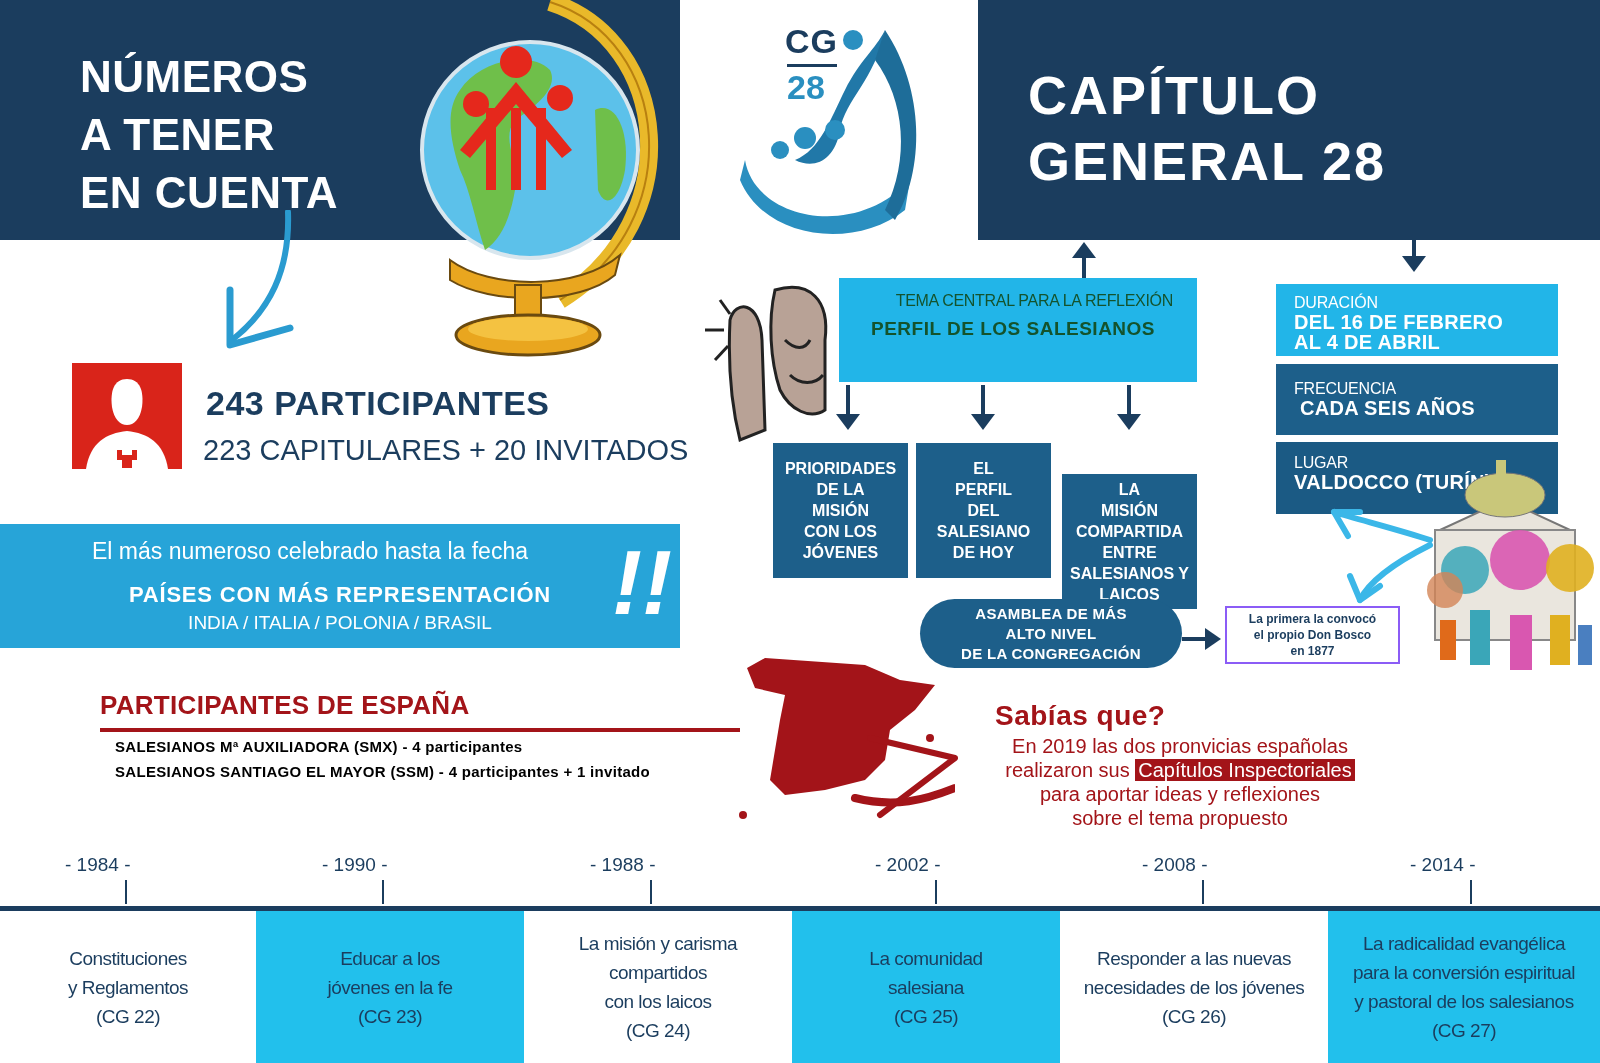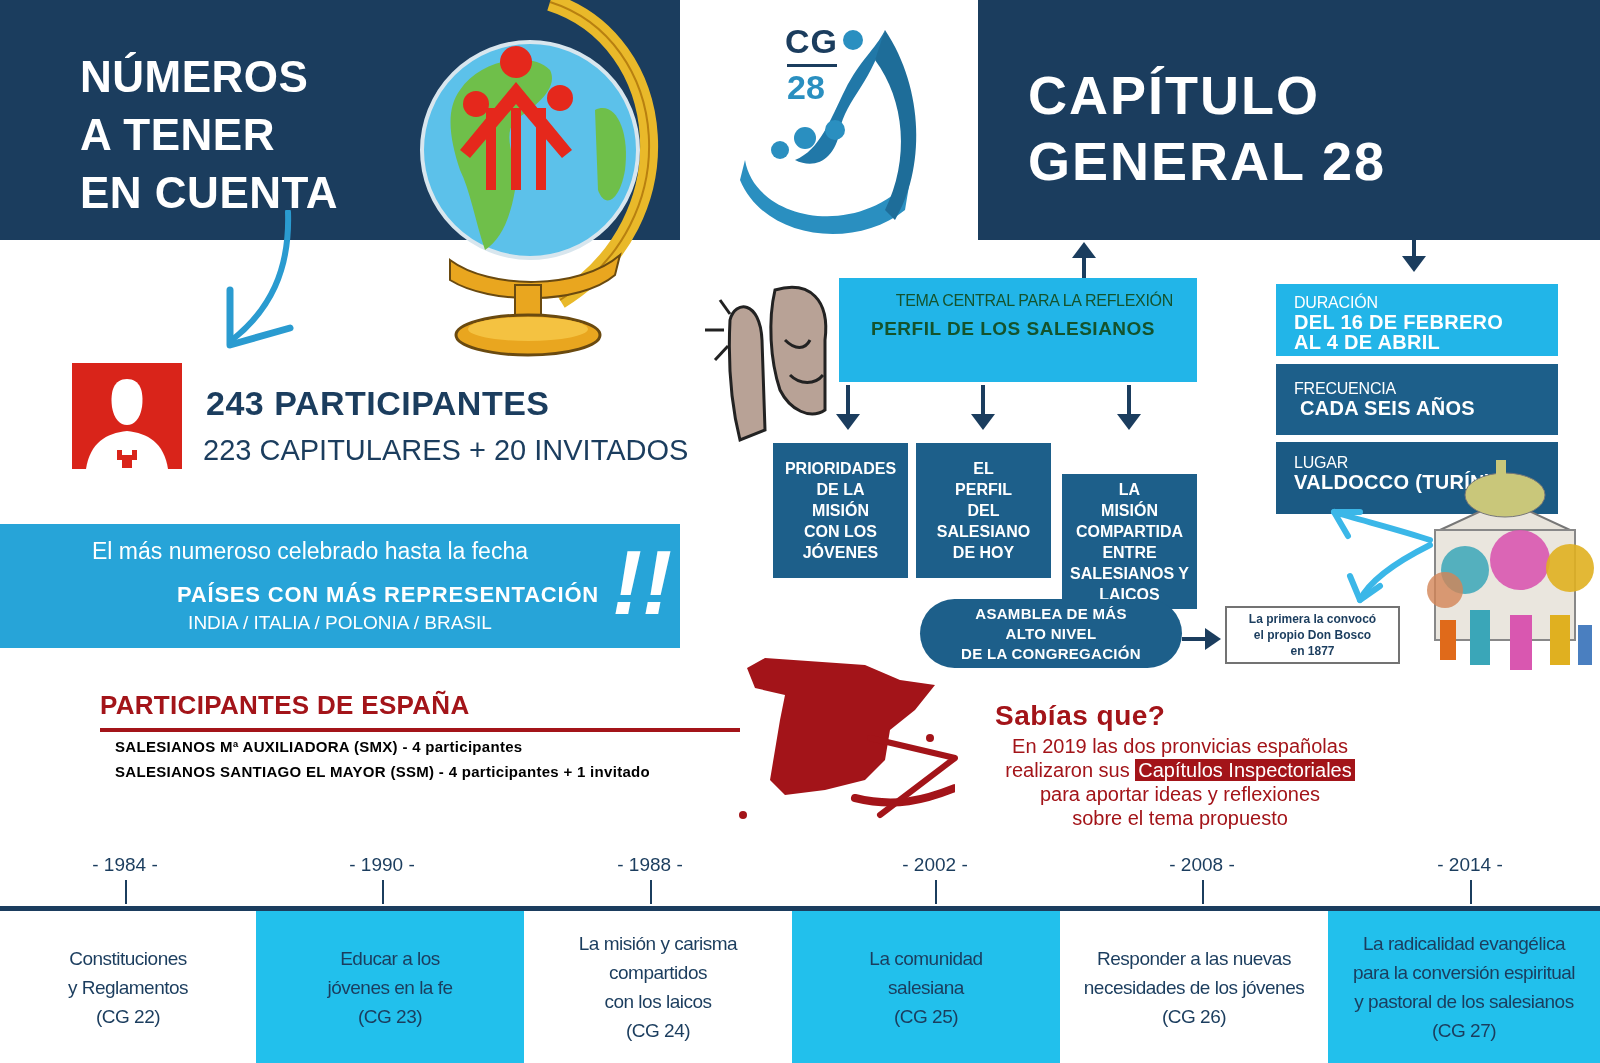--- a/index.html
+++ b/index.html
@@ -38,48 +38,48 @@
 
   .sub-box { background: #1d5f8a; color: #fff; font-weight: bold; font-size: 16px; line-height: 21px; text-align: center; display: flex; align-items: center; justify-content: center; }
 
   
   .info { color: #fff; padding: 10px 18px; }
   .info-label { font-size: 16px; letter-spacing: -0.2px; }
   .info-value { font-size: 20px; font-weight: bold; line-height: 20px; letter-spacing: 0.3px; }
 
   
   .pill { left: 920px; top: 599px; width: 262px; height: 69px; border-radius: 35px; background: #1d5f8a; color: #fff; font-weight: bold; font-size: 15px; line-height: 20px; text-align: center; display: flex; align-items: center; justify-content: center; letter-spacing: 0.3px; }
-  .note { left: 1225px; top: 606px; width: 175px; height: 58px; border: 2px solid #737373; background: #fff; color: #1b3d5e; font-size: 12px; font-weight: bold; line-height: 16px; text-align: center; display: flex; align-items: center; justify-content: center; }
+  .note { left: 1225px; top: 606px; width: 175px; height: 58px; border: 2px solid #8b5cf6; background: #fff; color: #1b3d5e; font-size: 12px; font-weight: bold; line-height: 16px; text-align: center; display: flex; align-items: center; justify-content: center; }
 
   
   .part-icon { left: 72px; top: 363px; width: 110px; height: 106px; }
   .part-main { left: 206px; top: 384px; font-size: 34px; font-weight: bold; color: #1b3d5e; letter-spacing: 0.5px; }
   .part-sub { left: 203px; top: 434px; font-size: 29px; color: #1b3d5e; letter-spacing: 0; }
 
   
   .banner { left: 0; top: 524px; width: 680px; height: 124px; background: #27a4d8; color: #fff; text-align: center; }
   .banner-l1 { position: absolute; left: 0; width: 620px; top: 14px; font-size: 23px; }
-  .banner-l2 { position: absolute; left: 0; width: 680px; top: 58px; font-size: 22px; font-weight: bold; letter-spacing: 0.8px; margin-left: 48px; }
+  .banner-l2 { position: absolute; left: 0; width: 680px; top: 58px; font-size: 22px; font-weight: bold; letter-spacing: 0.8px; }
   .banner-l3 { position: absolute; left: 0; width: 680px; top: 88px; font-size: 19px; }
   .exclam { right: 8px; top: 14px; font-size: 90px; font-weight: bold; color: #fff; font-style: italic; line-height: 1; }
 
   
   .spain-title { left: 100px; top: 690px; font-size: 26px; font-weight: bold; color: #a31419; letter-spacing: 0.3px; }
   .spain-line { left: 100px; top: 728px; width: 640px; height: 4px; background: #a31419; }
   .spain-item { left: 115px; font-size: 15px; font-weight: bold; color: #000000; letter-spacing: 0.3px; }
   .spain-map { left: 725px; top: 640px; width: 230px; height: 180px; }
 
   
   .sabias-title { left: 995px; top: 700px; font-size: 28px; font-weight: bold; color: #a31419; letter-spacing: 0.5px; }
   .sabias-body { left: 960px; top: 734px; width: 440px; text-align: center; font-size: 20px; line-height: 24px; color: #a31419; }
   .hl { background: #a31419; color: #fff; padding: 0 3px; }
 
   
   .tl-axis { left: 0; top: 906px; width: 1600px; height: 5px; background: #1b3d5e; }
-  .tl-year { font-size: 19px; color: #1b3d5e; width: 120px; text-align: center; top: 854px; }
+  .tl-year { font-size: 19px; color: #1b3d5e; width: 120px; top: 854px; }
   .tl-tick { width: 2px; height: 24px; background: #1b3d5e; top: 880px; }
   .tl-cell { top: 911px; height: 152px; font-size: 19px; line-height: 29px; color: #1b3d5e; text-align: center; display: flex; align-items: center; justify-content: center; padding: 0 4px; letter-spacing: -0.5px; }
   .tl-cell.alt { background: #22c0ec; }
 </style>
 </head>
 <body>
 
 <div class="abs hdr-left"></div>
 <div class="abs hdr-left-title">
   <span>NÚMEROS</span>

